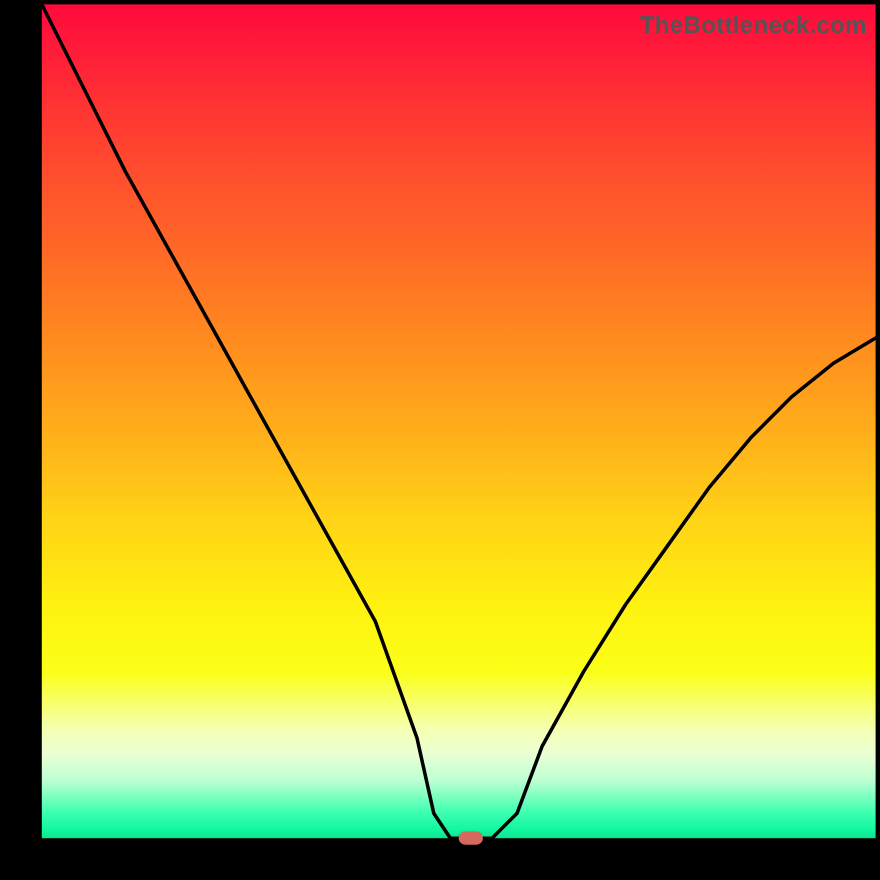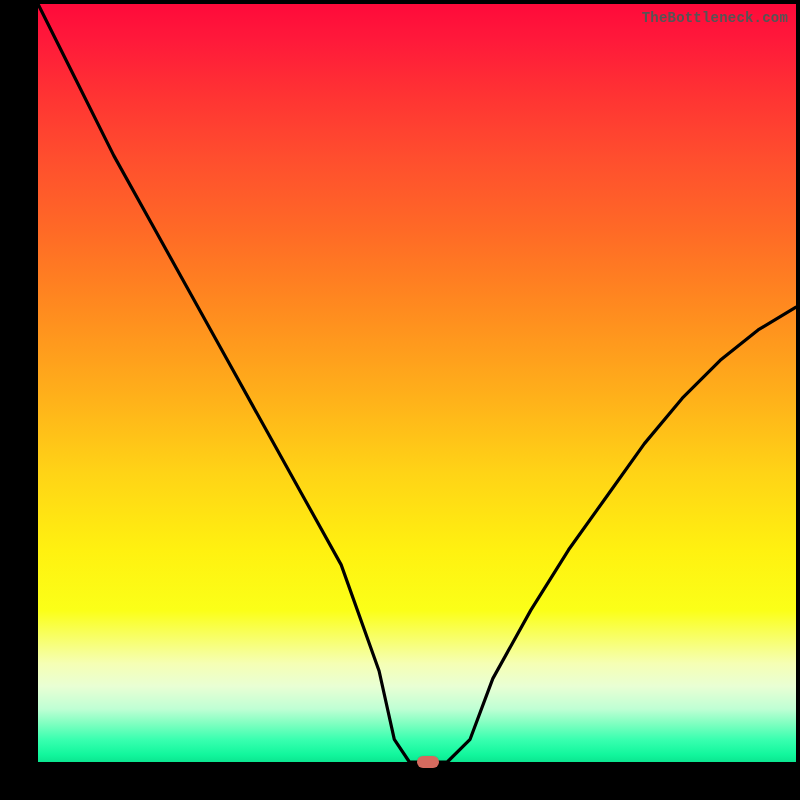--- a/index.html
+++ b/index.html
@@ -43,26 +43,25 @@
       #3affb0 97%,
       #12f79d 99%,
       #0be690 100%
     );
   }
   .watermark {
     position: absolute;
     top: 6px;
     right: 8px;
     color: #555;
-    font-size: 14px;
+    font-size: 22px;
     font-weight: 600;
     letter-spacing: 0.2px;
     pointer-events: none;
     user-select: none;
-    font-family: Liberation Mono, monospace;
   }
   svg.curve {
     position: absolute;
     left: 0; top: 0;
     width: 100%;
     height: 100%;
     overflow: visible;
   }
   .marker {
     position: absolute;

